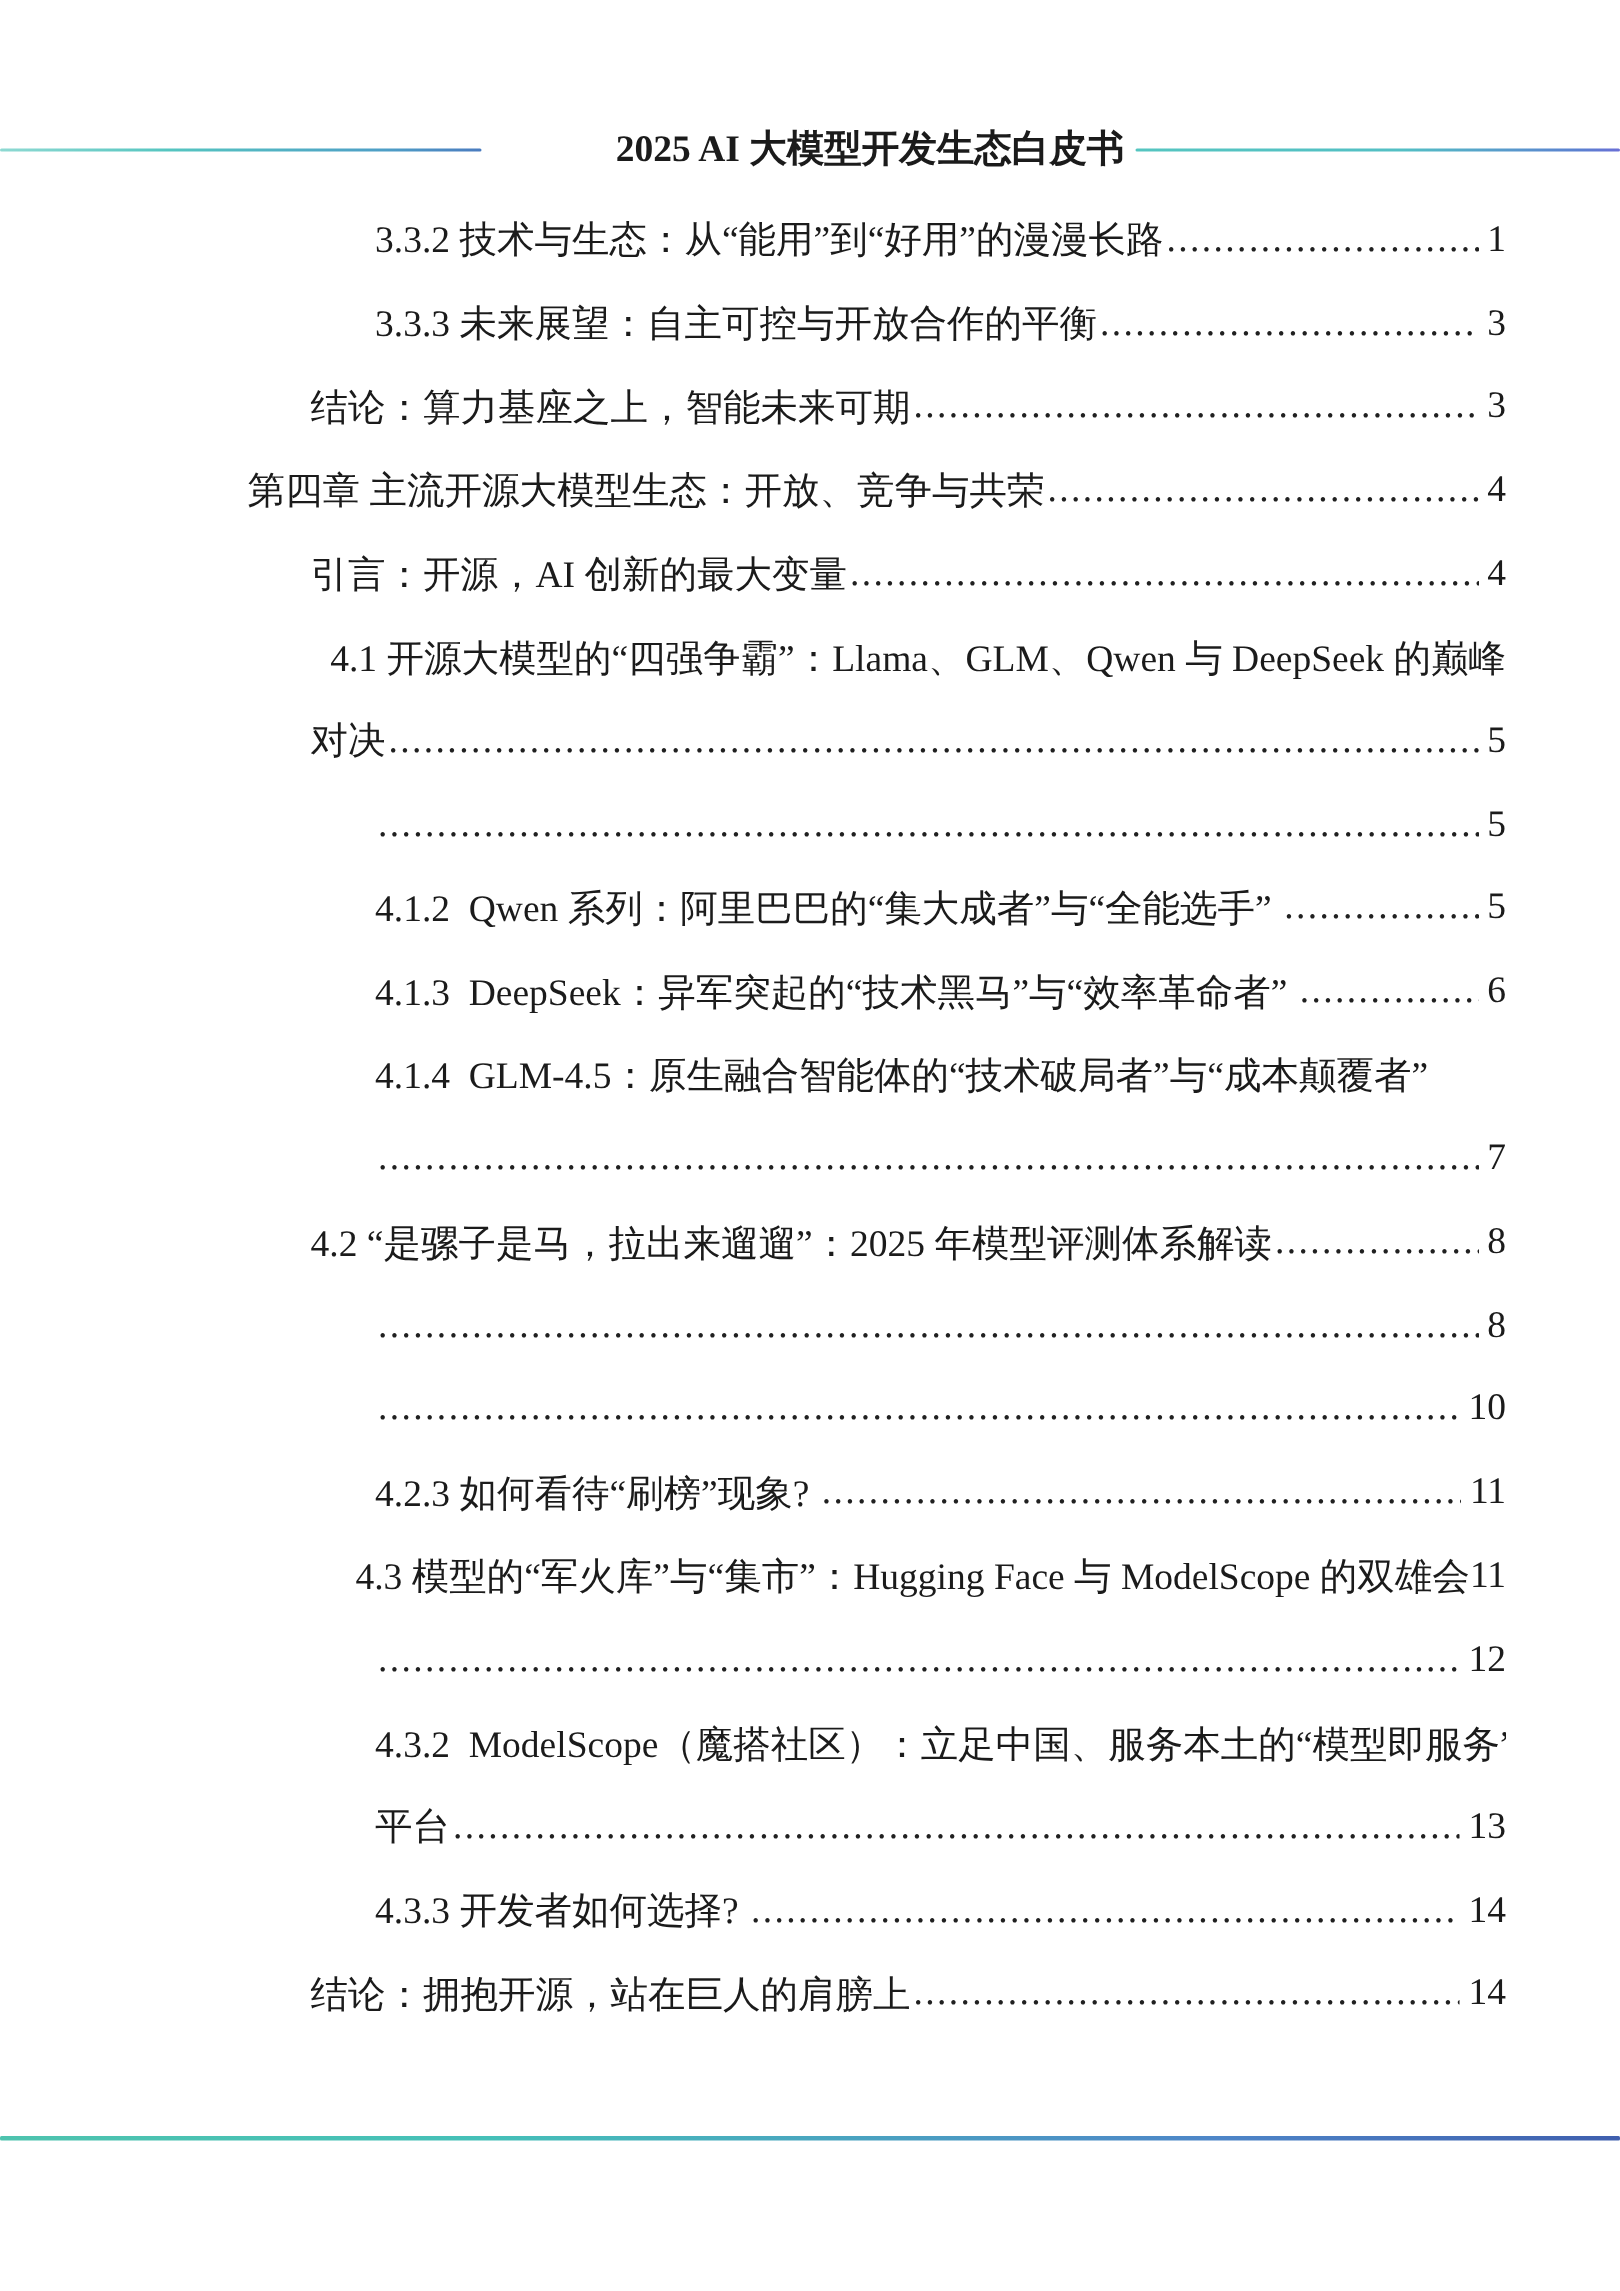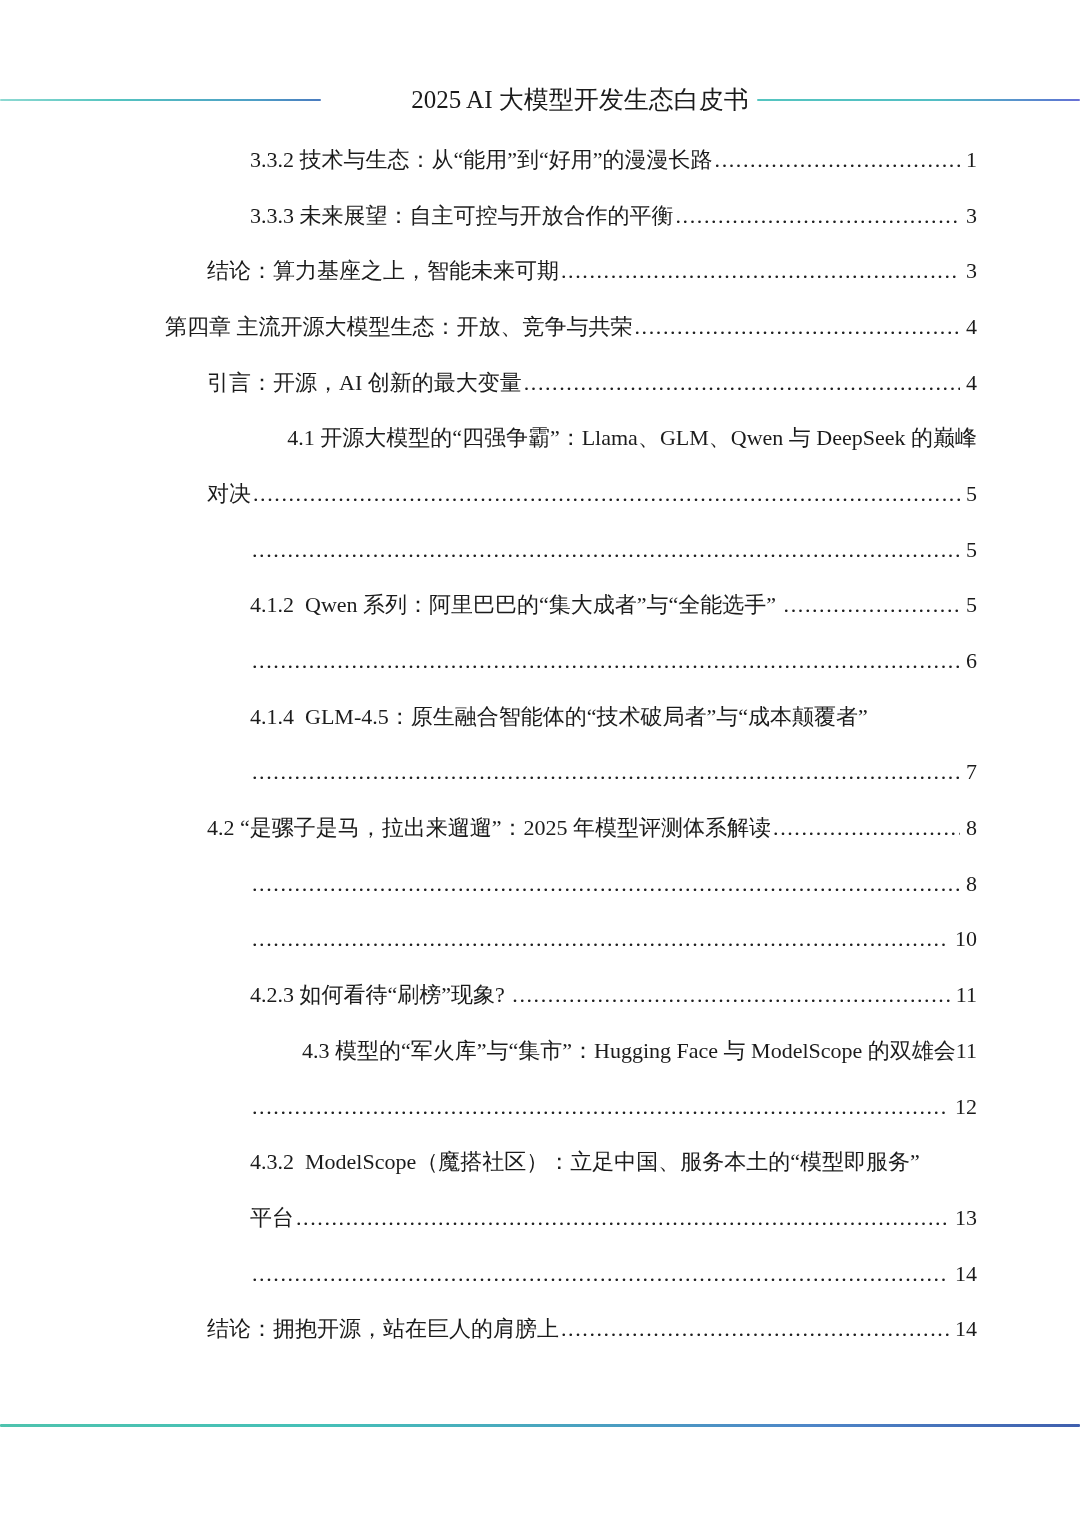--- a/index.html
+++ b/index.html
@@ -11,28 +11,28 @@
   }
   .rule { position:absolute; height:2.4px; border-radius:1px; }
   .rule-top-left  { left:0;   top:99px;  width:321px;
     background:linear-gradient(90deg,#8ed9d2 0%,#55c5c0 35%,#4e9ec6 80%,#4a7bbf 100%); }
   .rule-top-right { left:757px; top:99px; width:323px;
     background:linear-gradient(90deg,#55c5c0 0%,#53bfc4 55%,#5b7fd0 92%,#6a6fd6 100%); }
   .rule-bottom    { left:0; top:1424px; width:1080px; height:2.6px;
     background:linear-gradient(90deg,#4ec3ae 0%,#45c0b8 30%,#4e86c8 75%,#3f5fae 100%); }
   .header-title {
     position:absolute; top:85px; left:340px; width:480px;
-    text-align:center; font-weight:normal; font-size:25px; line-height:30px;
+    text-align:center; font-weight:bold; font-size:25px; line-height:30px;
     white-space:nowrap;
   }
   .toc { position:absolute; top:132px; left:0; width:1080px; }
   .toc-row {
     height:55.7px; display:flex; align-items:center;
-    margin-right:103px; overflow:hidden;
-    font-size:22px; white-space:nowrap;
+    margin-right:76px; overflow:hidden;
+    font-size:25px; white-space:nowrap;
   }
   .indent-0 { margin-left:165px;font-family:Liberation Serif, serif; }
   .indent-1 { margin-left:207px;justify-content:flex-end; }
   .indent-2 { margin-left:250px; }
   .toc-title  { flex:0 0 auto; white-space:pre; }
   .toc-leader {
     flex:1 1 0; min-width:0; overflow:hidden; white-space:nowrap;
     letter-spacing:1.6px; margin:0 6px 0 2px; color:#202020;
   }
   .toc-page { flex:0 0 auto; }
@@ -82,20 +82,21 @@
       <div class="toc-row indent-2">
         <span class="toc-leader">............................................................................................................................................................................................................................</span>
         <span class="toc-page">5</span>
       </div>
       <div class="toc-row indent-2">
         <span class="toc-title">4.1.2  Qwen 系列：阿里巴巴的“集大成者”与“全能选手” </span>
         <span class="toc-leader">............................................................................................................................................................................................................................</span>
         <span class="toc-page">5</span>
       </div>
       <div class="toc-row indent-2">
+        <span class="toc-title">4.1.3  DeepSeek：异军突起的“技术黑马”与“效率革命者” </span>
         <span class="toc-leader">............................................................................................................................................................................................................................</span>
         <span class="toc-page">6</span>
       </div>
       <div class="toc-row indent-2">
         <span class="toc-title">4.1.4  GLM-4.5：原生融合智能体的“技术破局者”与“成本颠覆者”</span>
       </div>
       <div class="toc-row indent-2">
         <span class="toc-title"></span>
         <span class="toc-leader">............................................................................................................................................................................................................................</span>
         <span class="toc-page">7</span>
@@ -128,20 +129,21 @@
       </div>
       <div class="toc-row indent-2">
         <span class="toc-title">4.3.2  ModelScope（魔搭社区）：立足中国、服务本土的“模型即服务”</span>
       </div>
       <div class="toc-row indent-2">
         <span class="toc-title">平台</span>
         <span class="toc-leader">............................................................................................................................................................................................................................</span>
         <span class="toc-page">13</span>
       </div>
       <div class="toc-row indent-2">
+        <span class="toc-title">4.3.3 开发者如何选择? </span>
         <span class="toc-leader">............................................................................................................................................................................................................................</span>
         <span class="toc-page">14</span>
       </div>
       <div class="toc-row indent-1">
         <span class="toc-title">结论：拥抱开源，站在巨人的肩膀上</span>
         <span class="toc-leader">............................................................................................................................................................................................................................</span>
         <span class="toc-page">14</span>
       </div>
     </div>
 

